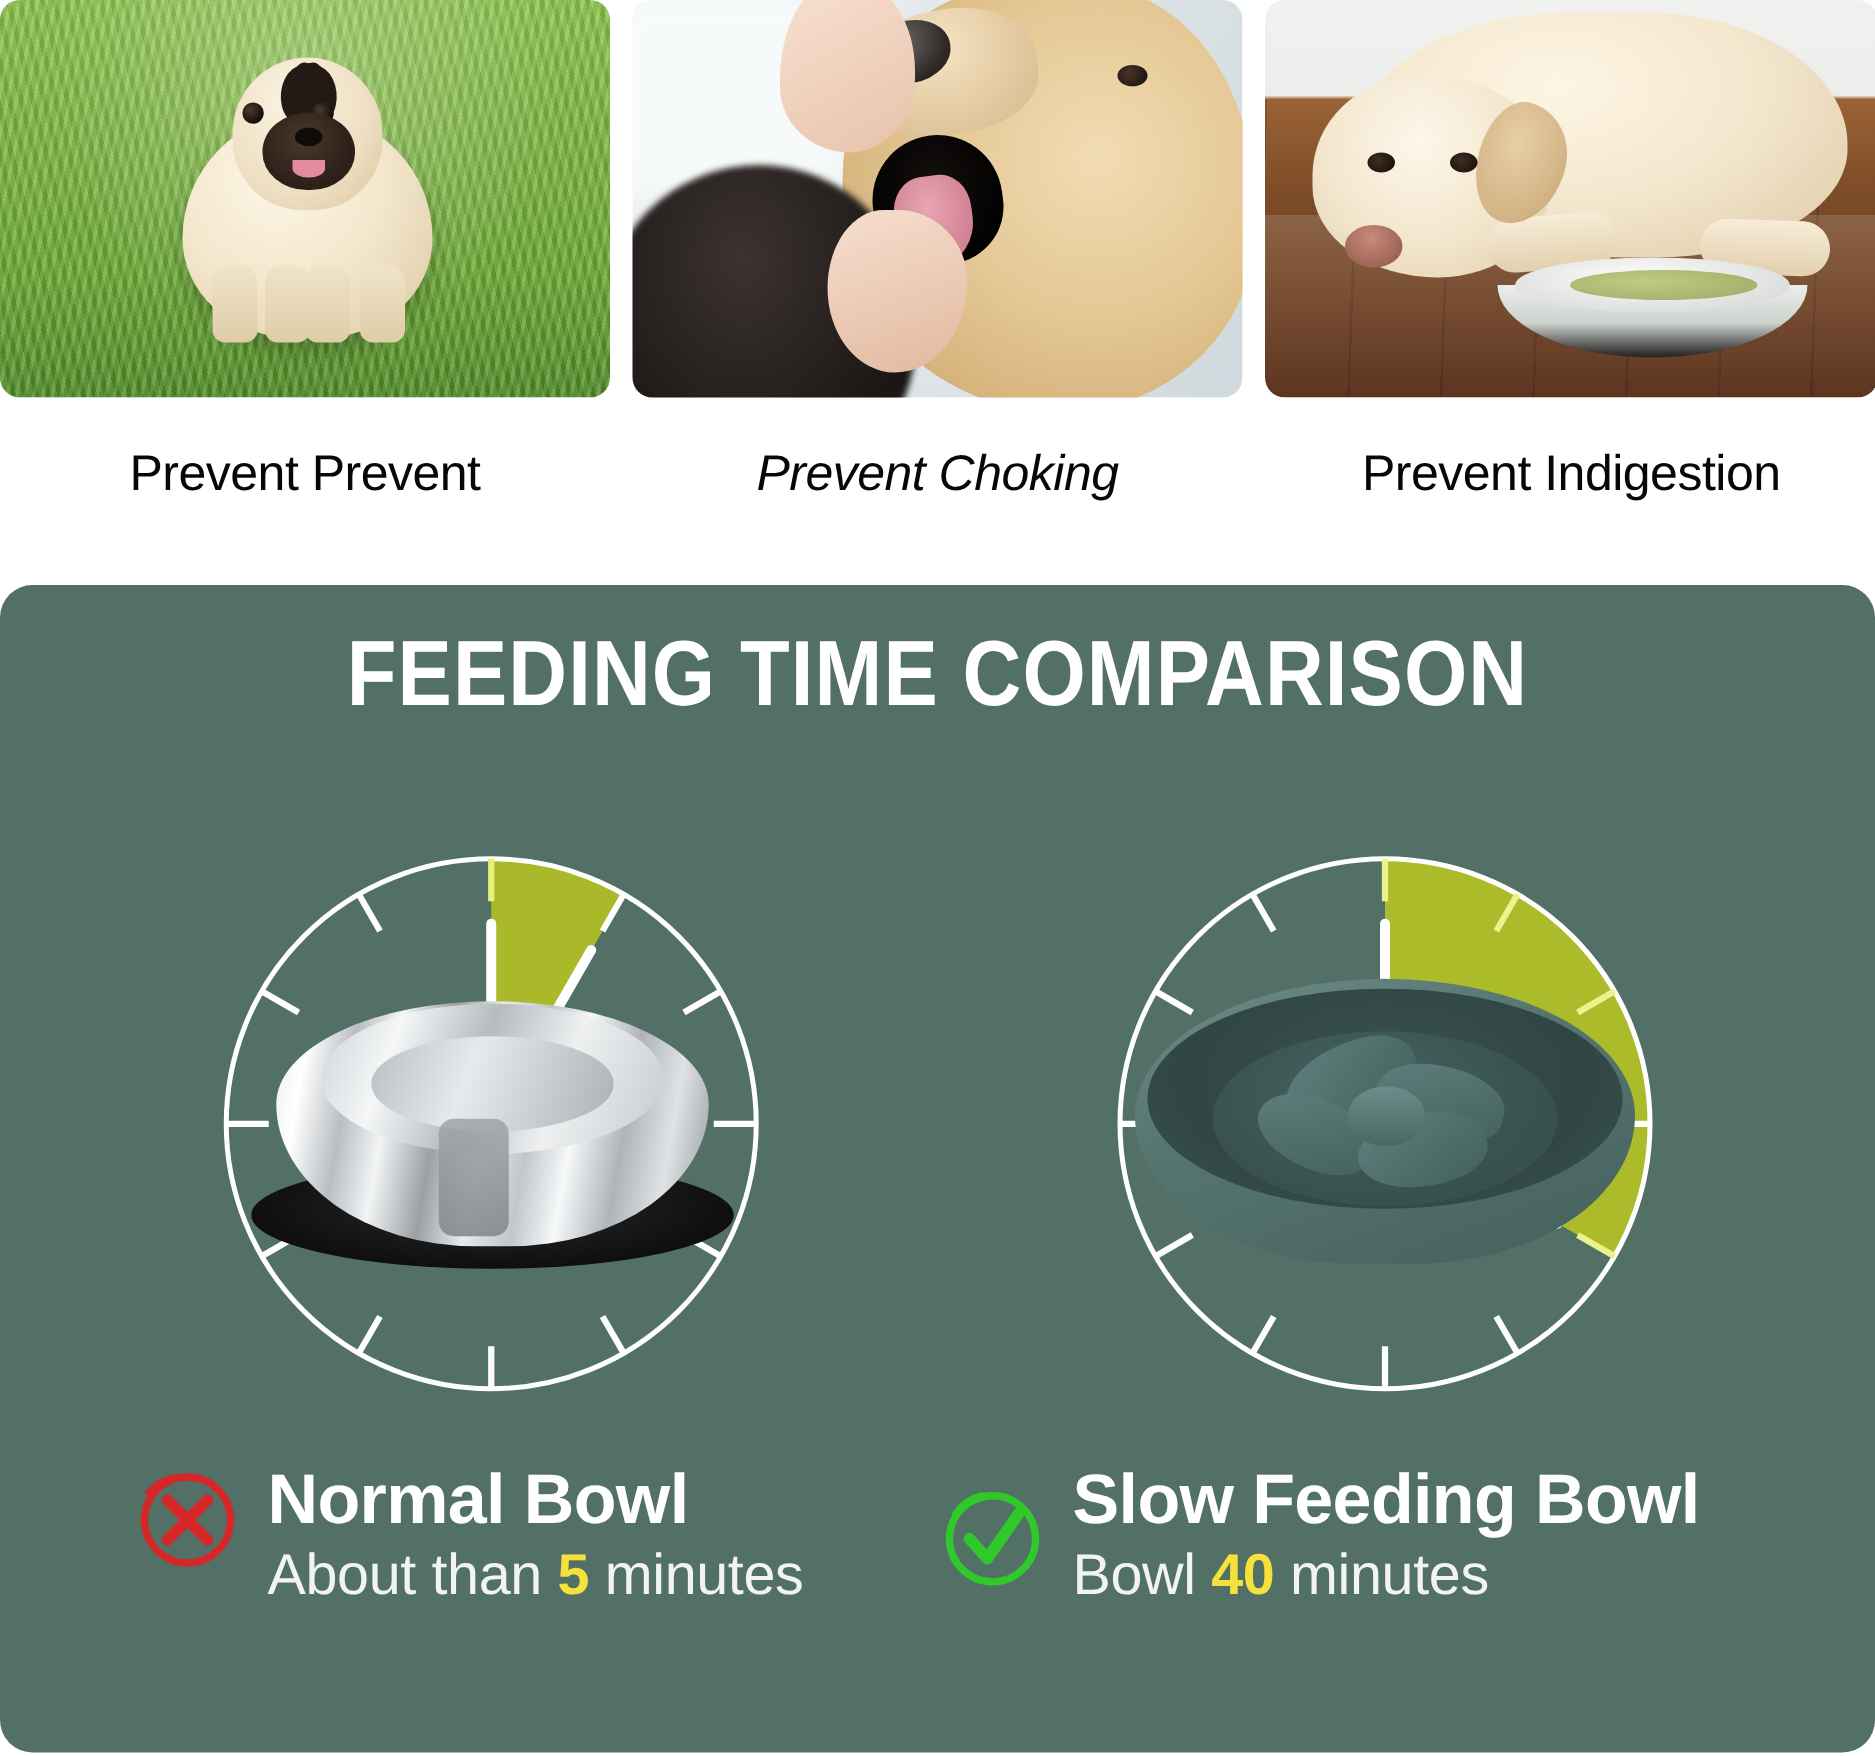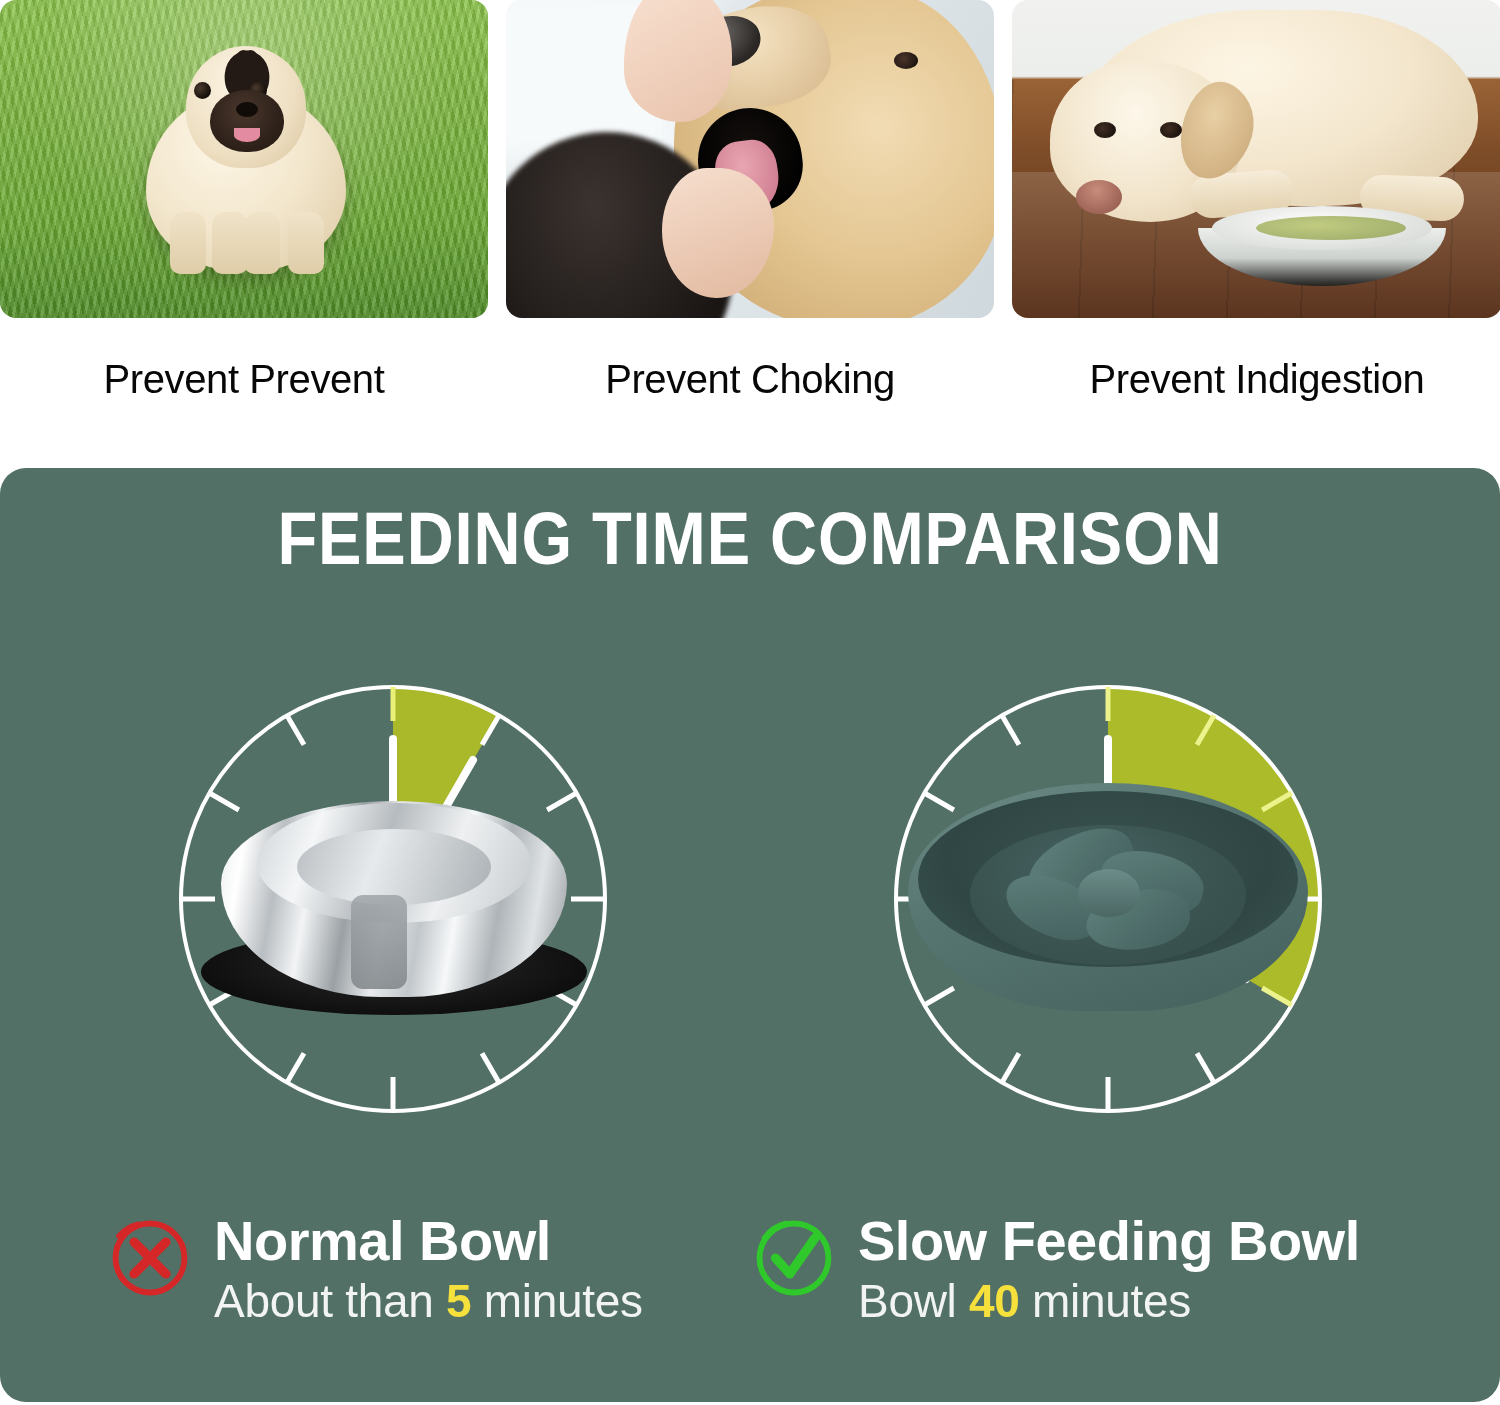--- a/index.html
+++ b/index.html
@@ -167,21 +167,21 @@
   .caption {
     flex: 0 0 488px;
     text-align: center;
     font-size: 40px;
     font-weight: 400;
     color: #070707;
     font-family: "Liberation Sans", sans-serif;
     line-height: 78px;
     letter-spacing: -0.4px;
   }
-  .caption:nth-child(2){ margin-left:18px; }
+  .caption:nth-child(2){ margin-left:18px;font-style:italic; }
   .caption:nth-child(3){ margin-left:18px; flex-basis:490px; }
 
   
   .panel {
     position: absolute;
     left: 0; top: 468px;
     width: 1500px; height: 934px;
     background: #527065;
     border-radius: 26px;
     overflow: hidden;
@@ -244,24 +244,24 @@
   .slow-petal { position:absolute; background: linear-gradient(150deg, #5e807c, #43605d);
     border-radius: 50% 46% 44% 52%; }
   .slow-p1 { left:118px; top:52px; width:110px; height:62px; transform: rotate(-24deg); }
   .slow-p2 { left:192px; top:70px; width:104px; height:58px; transform: rotate(14deg); }
   .slow-p3 { left:96px; top:96px; width:96px; height:56px; transform: rotate(22deg); }
   .slow-p4 { left:178px; top:108px; width:104px; height:58px; transform: rotate(-10deg); }
   .slow-hub { left:170px; top:86px; width:62px; height:48px;
     background: linear-gradient(#6b8d89, #4b6764); border-radius:50%; position:absolute; }
 
   
-  .results { position:absolute; top:700px; left:0; width:1500px; height:180px;margin-top:42px; }
+  .results { position:absolute; top:700px; left:0; width:1500px; height:180px; }
   .result { position:absolute; top:0; display:flex; align-items:flex-start; gap:22px; }
   .result.left  { left: 108px; }
-  .result.right { left: 752px; }
+  .result.right { left: 752px; align-items: center; }
   .mark { width:84px; height:84px; flex:0 0 84px; margin-top:6px; }
   .result-text { display:flex; flex-direction:column; }
   .result-title {
     font-family:"Liberation Sans", sans-serif;
     font-weight: bold; font-size: 56px; color:#ffffff;
     line-height: 62px; white-space:nowrap; letter-spacing:-0.5px;
   }
   .result-sub {
     font-family:"Liberation Sans", sans-serif;
     font-weight: 400; font-size: 46px; color:#f2f4f3;

